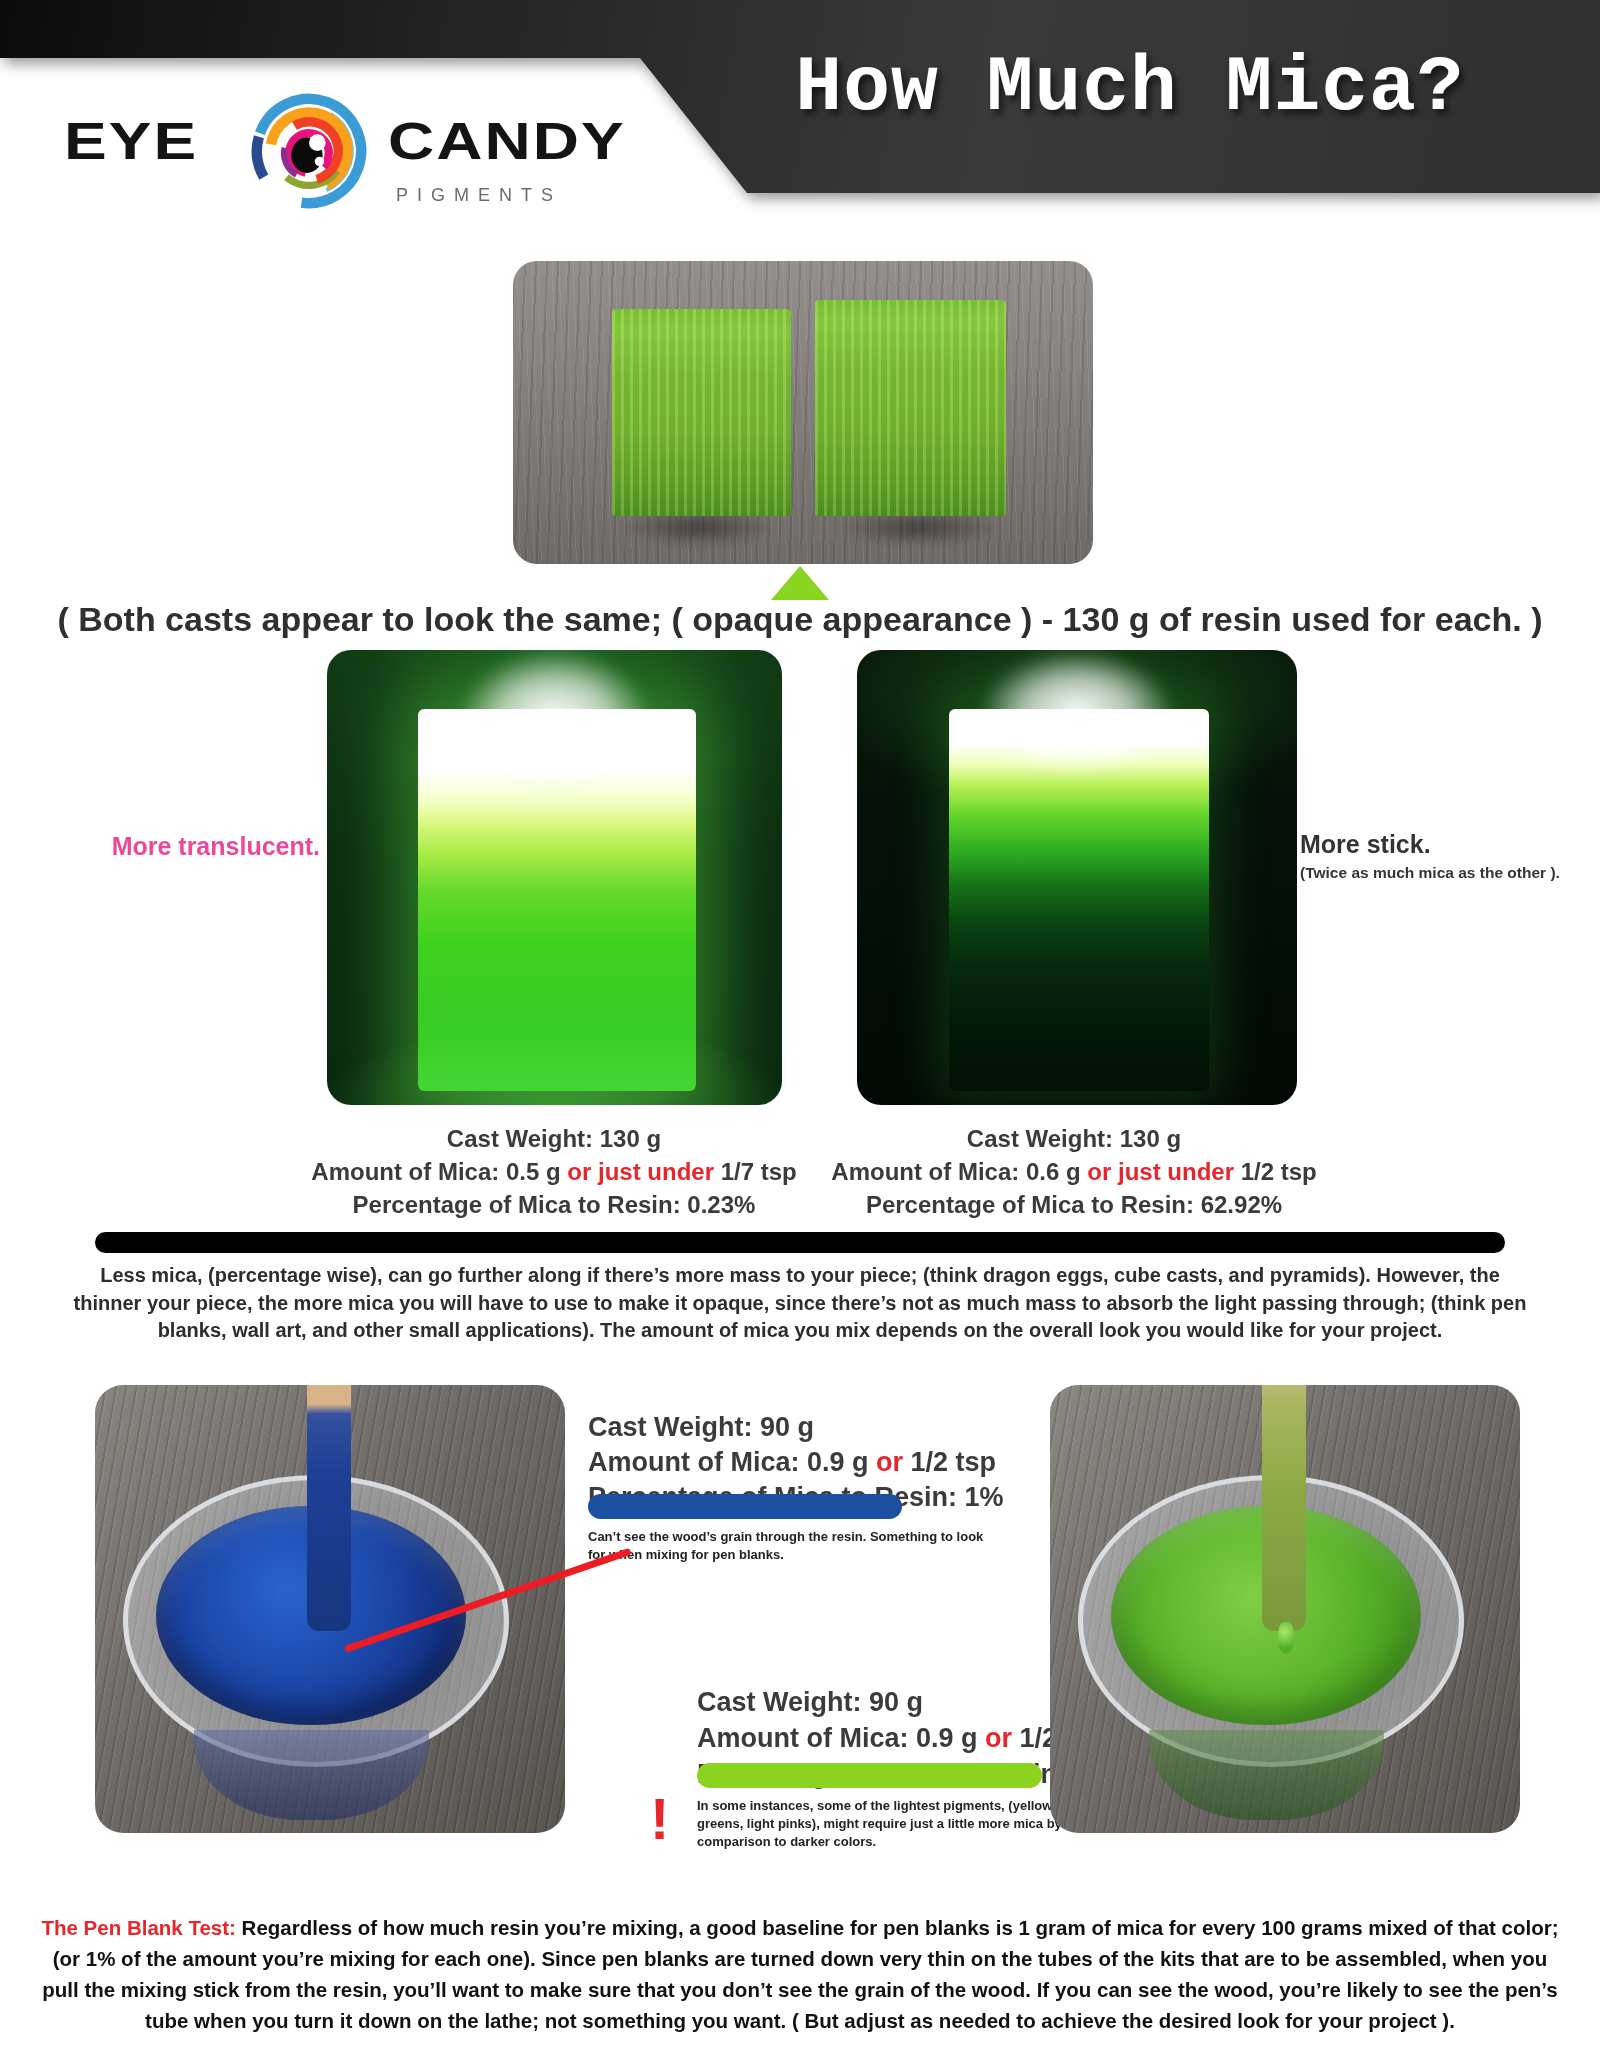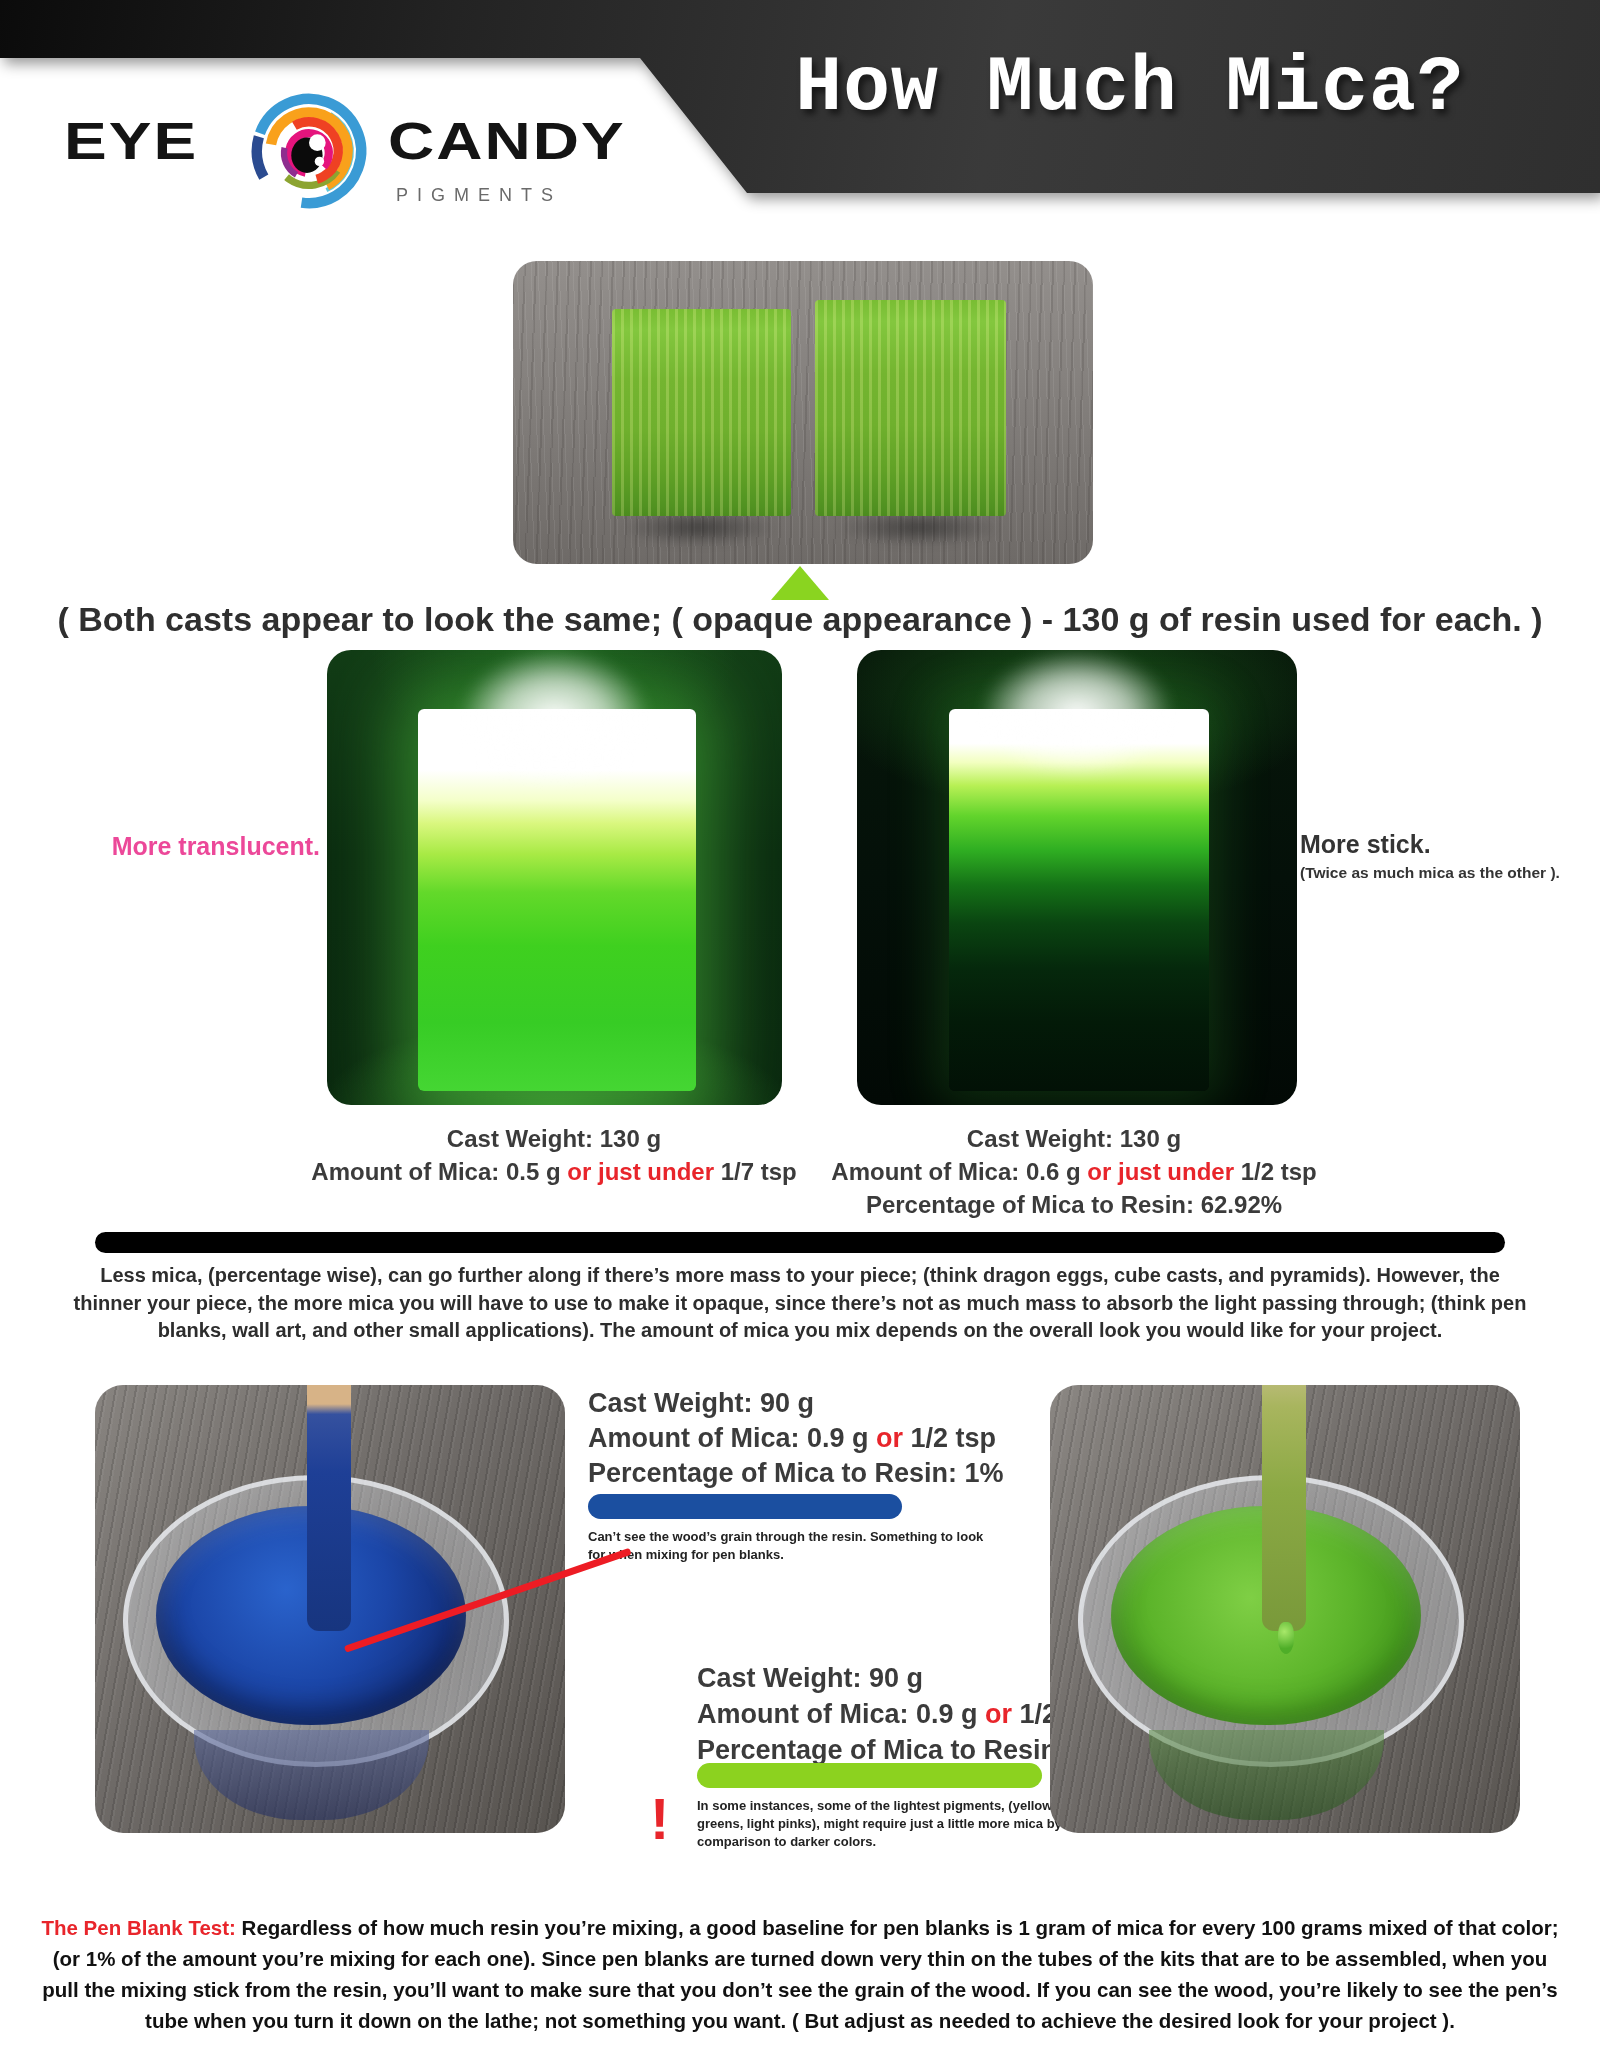--- a/index.html
+++ b/index.html
@@ -20,21 +20,21 @@
   .logo-word{position:absolute;top:28px;font-size:64px;font-weight:800;color:#141414;
              letter-spacing:2px;transform:scaleY(0.80);transform-origin:top left;white-space:nowrap;}
   .logo-eye-word{left:6px;}
   .logo-candy-word{left:330px;}
   .logo-eye-svg{position:absolute;left:178px;top:-6px;width:146px;height:146px;}
   .logo-pigments{position:absolute;left:338px;top:101px;font-size:18px;font-weight:400;
                  color:#6a6a6a;letter-spacing:9px;white-space:nowrap;}
   .red-txt{color:#e8252b;}
   .caption{left:0;top:600px;width:1600px;text-align:center;font-size:34px;font-weight:bold;color:#2f2f2f;}
   .stats{width:540px;text-align:center;font-size:24px;font-weight:bold;color:#3b3b3b;line-height:33px;white-space:nowrap;}
-  .cup-stats{font-size:27px;font-weight:bold;color:#3b3b3b;line-height:36px;white-space:nowrap;}
+  .cup-stats{font-size:27px;font-weight:bold;color:#3b3b3b;line-height:36px;white-space:nowrap;margin-top:24px;}
   .small-note{font-size:13px;font-weight:bold;color:#222222;line-height:18px;}
 
   
   .photo{border-radius:24px;overflow:hidden;}
   .photo-cubes{left:513px;top:261px;width:580px;height:303px;
     background:
       repeating-linear-gradient(92deg,rgba(45,40,38,0.16) 0 2px,rgba(0,0,0,0) 2px 11px),
       repeating-linear-gradient(88deg,rgba(255,255,255,0.08) 0 1px,rgba(0,0,0,0) 1px 7px),
       linear-gradient(180deg,#938f8c 0%,#837f7c 45%,#6e6a67 100%);}
   .cube-shadow{position:absolute;background:radial-gradient(ellipse closest-side,rgba(25,25,25,0.55),rgba(0,0,0,0) 75%);filter:blur(4px);}
@@ -160,20 +160,21 @@
     <div class="glow-dome" style="left:29%;top:0%;width:42%;height:30%;"></div>
   </div>
   <div class="abs photo photo-glow-right">
     <div class="glow-cube-r"></div>
     <div class="glow-dome" style="left:28%;top:0%;width:44%;height:28%;"></div>
   </div>
 
   <div class="abs stats" style="left:284px;top:1122px;">
     <div>Cast Weight: 130 g</div>
     <div><span>Amount of Mica: 0.5 g </span><span class="red-txt">or just under</span><span> 1/7 tsp</span></div>
+    <div>Percentage of Mica to Resin: 0.23%</div>
   </div>
   <div class="abs stats" style="left:804px;top:1122px;">
     <div>Cast Weight: 130 g</div>
     <div><span>Amount of Mica: 0.6 g </span><span class="red-txt">or just under</span><span> 1/2 tsp</span></div>
     <div>Percentage of Mica to Resin: 62.92%</div>
   </div>
 
   <div class="abs divider"></div>
   <div class="abs mid-para">Less mica, (percentage wise), can go further along if there’s more mass to your piece; (think dragon eggs, cube casts, and pyramids). However, the thinner your piece, the more mica you will have to use to make it opaque, since there’s not as much mass to absorb the light passing through; (think pen blanks, wall art, and other small applications). The amount of mica you mix depends on the overall look you would like for your project.</div>
 

